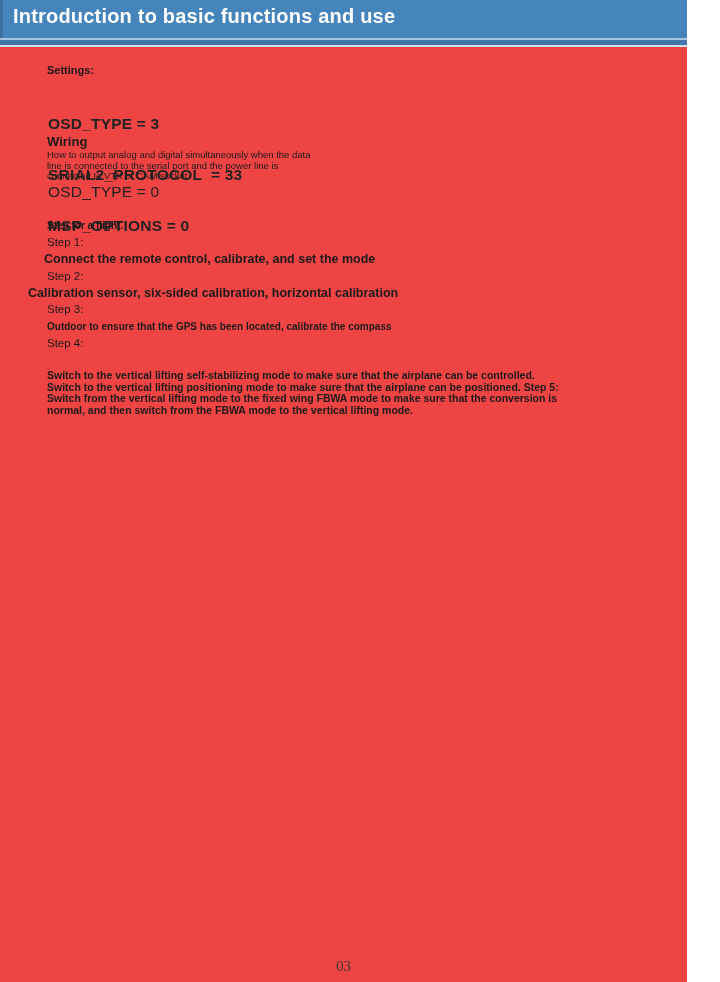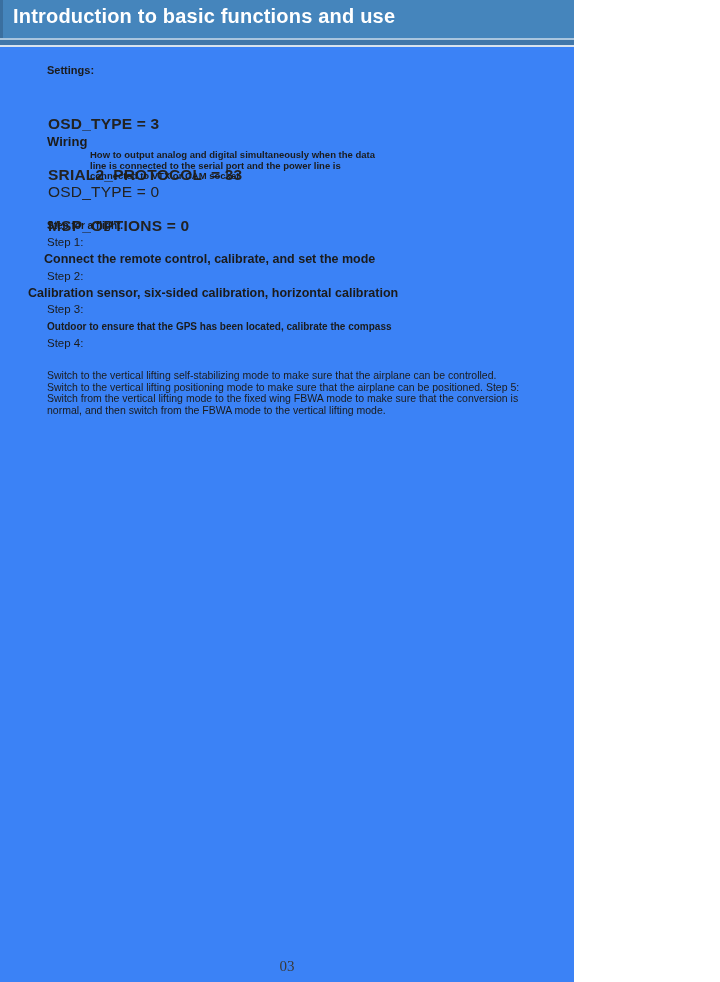--- a/index.html
+++ b/index.html
@@ -3,24 +3,25 @@
 <meta charset="utf-8">
 <style>
   html, body { margin: 0; padding: 0; }
   body {
     width: 720px; height: 982px;
     background: #ffffff;
     font-family: "Liberation Sans", sans-serif;
   }
   .page {
     position: relative;
-    width: 574px; height: 982px;
-    background: #3b82f6;
+    width: 656px; height: 982px;
+    background: #ef4444;
     overflow: hidden;
     color: #1b1b1b;
+    padding-left: 31px;
   }
 
   
   .header-band {
     position: absolute; top: 0; left: 0; right: 0; height: 38px;
     background: #4585bc;
     border-left: 3px solid #3a6f9f;
     box-sizing: border-box;
   }
   .header-title {
@@ -45,22 +46,22 @@
     color: #222222; white-space: pre;
   }
 
   
   .wiring-label {
     position: absolute; left: 47px; top: 134px;
     font-size: 13px; font-weight: bold;
   }
   .wiring-lines {
     position: absolute; left: 47px; top: 150px;
-    font-size: 9.5px; font-weight: bold;
-    line-height: 10.5px; white-space: nowrap; margin-left: 43px;
+    font-size: 9.5px; font-weight: normal;
+    line-height: 10.5px; white-space: nowrap;
   }
   .wiring-param {
     position: absolute; left: 48px; top: 183px;
     font-size: 15.5px; font-weight: 400;
     letter-spacing: 0.2px; color: #222222; white-space: pre;
   }
 
   
   .wait-line {
     position: absolute; left: 47px; top: 220px;
@@ -79,21 +80,21 @@
     font-size: 12.5px; font-weight: bold; white-space: nowrap;
   }
   .step1-desc { left: 44px; top: 252px; }
   .step2-desc { left: 28px; top: 286px; }
   .step3-desc {
     position: absolute; left: 47px; top: 321px;
     font-size: 10px; font-weight: bold; white-space: nowrap;
   }
   .step4-para {
     position: absolute; left: 47px; top: 370px;
-    font-size: 10.5px; font-weight: normal;
+    font-size: 10.5px; font-weight: bold;
     line-height: 11.7px; white-space: nowrap;
   }
 
   
   .page-number {
     position: absolute; left: 0; right: 0; top: 958px;
     text-align: center;
     font-family: "Liberation Serif", serif;
     font-size: 15px; color: #3a3a3a;
   }

